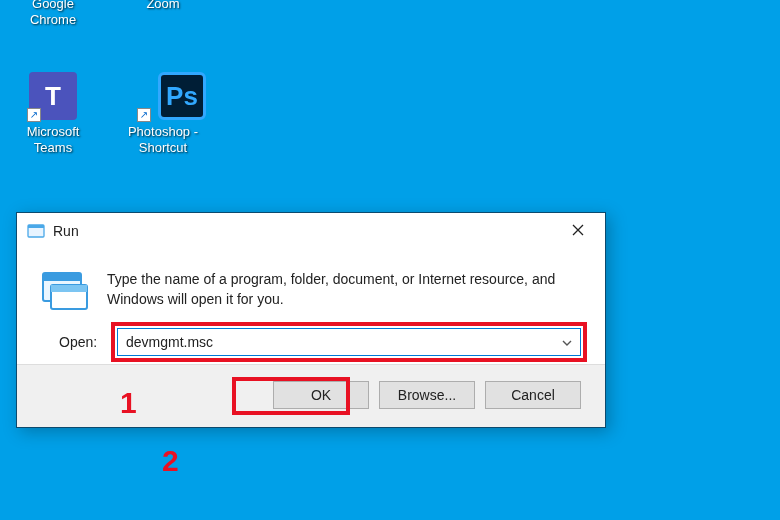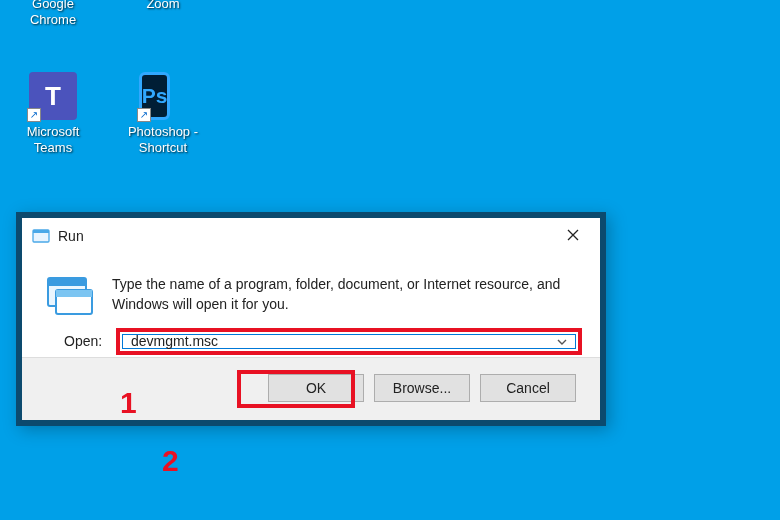--- a/index.html
+++ b/index.html
@@ -52,39 +52,40 @@
       display: flex;
       align-items: center;
       justify-content: center;
       color: #fff;
       font-size: 26px;
       font-weight: bold;
       font-family: "Segoe UI", sans-serif;
     }
     
     .ps-bg {
-      width: 31px; height: 48px;
+      width: 48px; height: 48px;
       background: #001e36;
       border: 3px solid #31a8ff;
       border-radius: 6px;
       display: flex;
       align-items: center;
       justify-content: center;
       color: #31a8ff;
-      font-size: 21px;
+      font-size: 26px;
       font-weight: bold;
+      margin-left: 19px;
     }
     
     .run-dialog {
       position: absolute;
       left: 16px;
       top: 212px;
       width: 590px;
       background: #0c4a6e;
-      border: 6px solid #0c4a6e;
+      border: 1px solid #0c4a6e;
       box-shadow: 4px 4px 16px rgba(0,0,0,0.25);
     }
     .titlebar {
       height: 36px;
       background: #fff;
       border-bottom: none;
       display: flex;
       align-items: center;
       padding: 0 4px 0 10px;
     }
@@ -146,21 +147,21 @@
       flex: 1;
     }
     .combo-highlight {
       position: absolute;
       left: -6px; top: -6px; right: -6px; bottom: -6px;
       border: 4px solid #e81123;
       pointer-events: none;
     }
     .combo {
       width: 100%;
-      height: 15px;
+      height: 28px;
       border: 1px solid #0078d7;
       background: #fff;
       display: flex;
       align-items: center;
       padding: 0 6px 0 8px;
       font-size: 14px;
       position: relative;
     }
     .combo .combo-value { flex: 1; color: #222; }
     .combo .chev {

